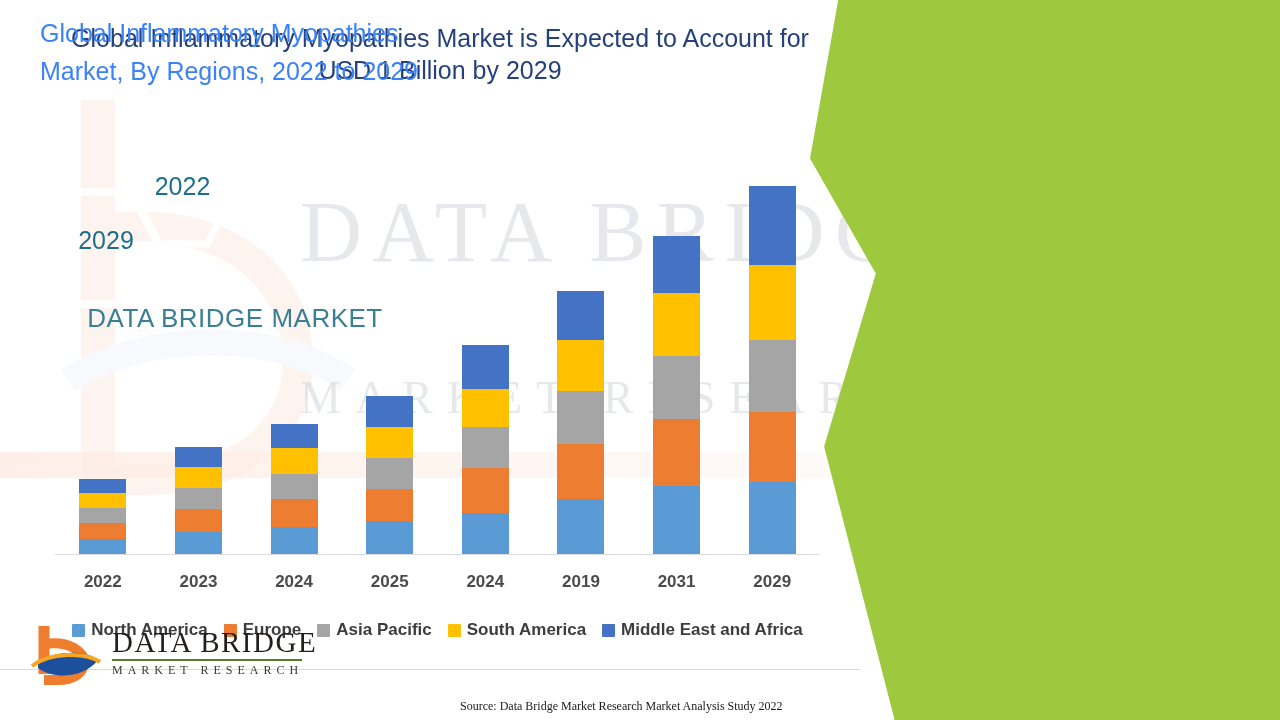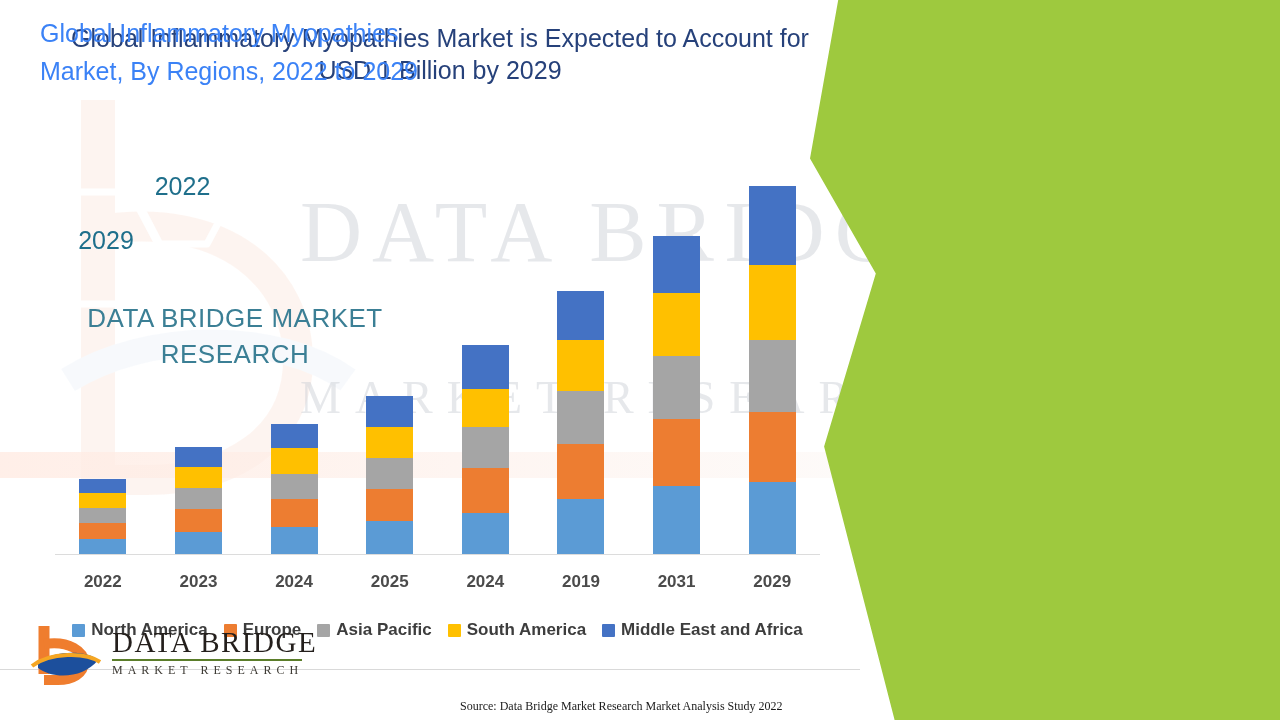--- a/index.html
+++ b/index.html
@@ -277,21 +277,20 @@
     <div class="hex hex2029">
       <svg width="128" height="124" viewBox="0 0 128 124">
         <polygon points="37,6 91,6 120,62 91,118 37,118 8,62" fill="none" stroke="#ffffff" stroke-width="7" stroke-linejoin="round"></polygon>
       </svg>
       <div class="hex-label">2029</div>
     </div>
   </div>
 
   <div class="brand-block">
     <div>DATA BRIDGE MARKET</div>
-    <div>RESEARCH</div>
   </div>
 
   <div class="logo">
     <svg class="logo-mark" viewBox="0 0 72 64">
       <path d="M14 4 L14 52" stroke="#ef7d2e" stroke-width="11" fill="none"></path>
       <path d="M14 22 C40 18 54 30 54 40 C54 52 42 58 28 58 L14 58" stroke="#ef7d2e" stroke-width="10" fill="none"></path>
       <path d="M8 40 C26 28 56 28 68 38 C54 56 24 58 8 46 Z" fill="#1c4f9c"></path>
       <path d="M2 44 C20 30 56 30 70 40" stroke="#f5a623" stroke-width="4" fill="none"></path>
     </svg>
     <div class="logo-text">

